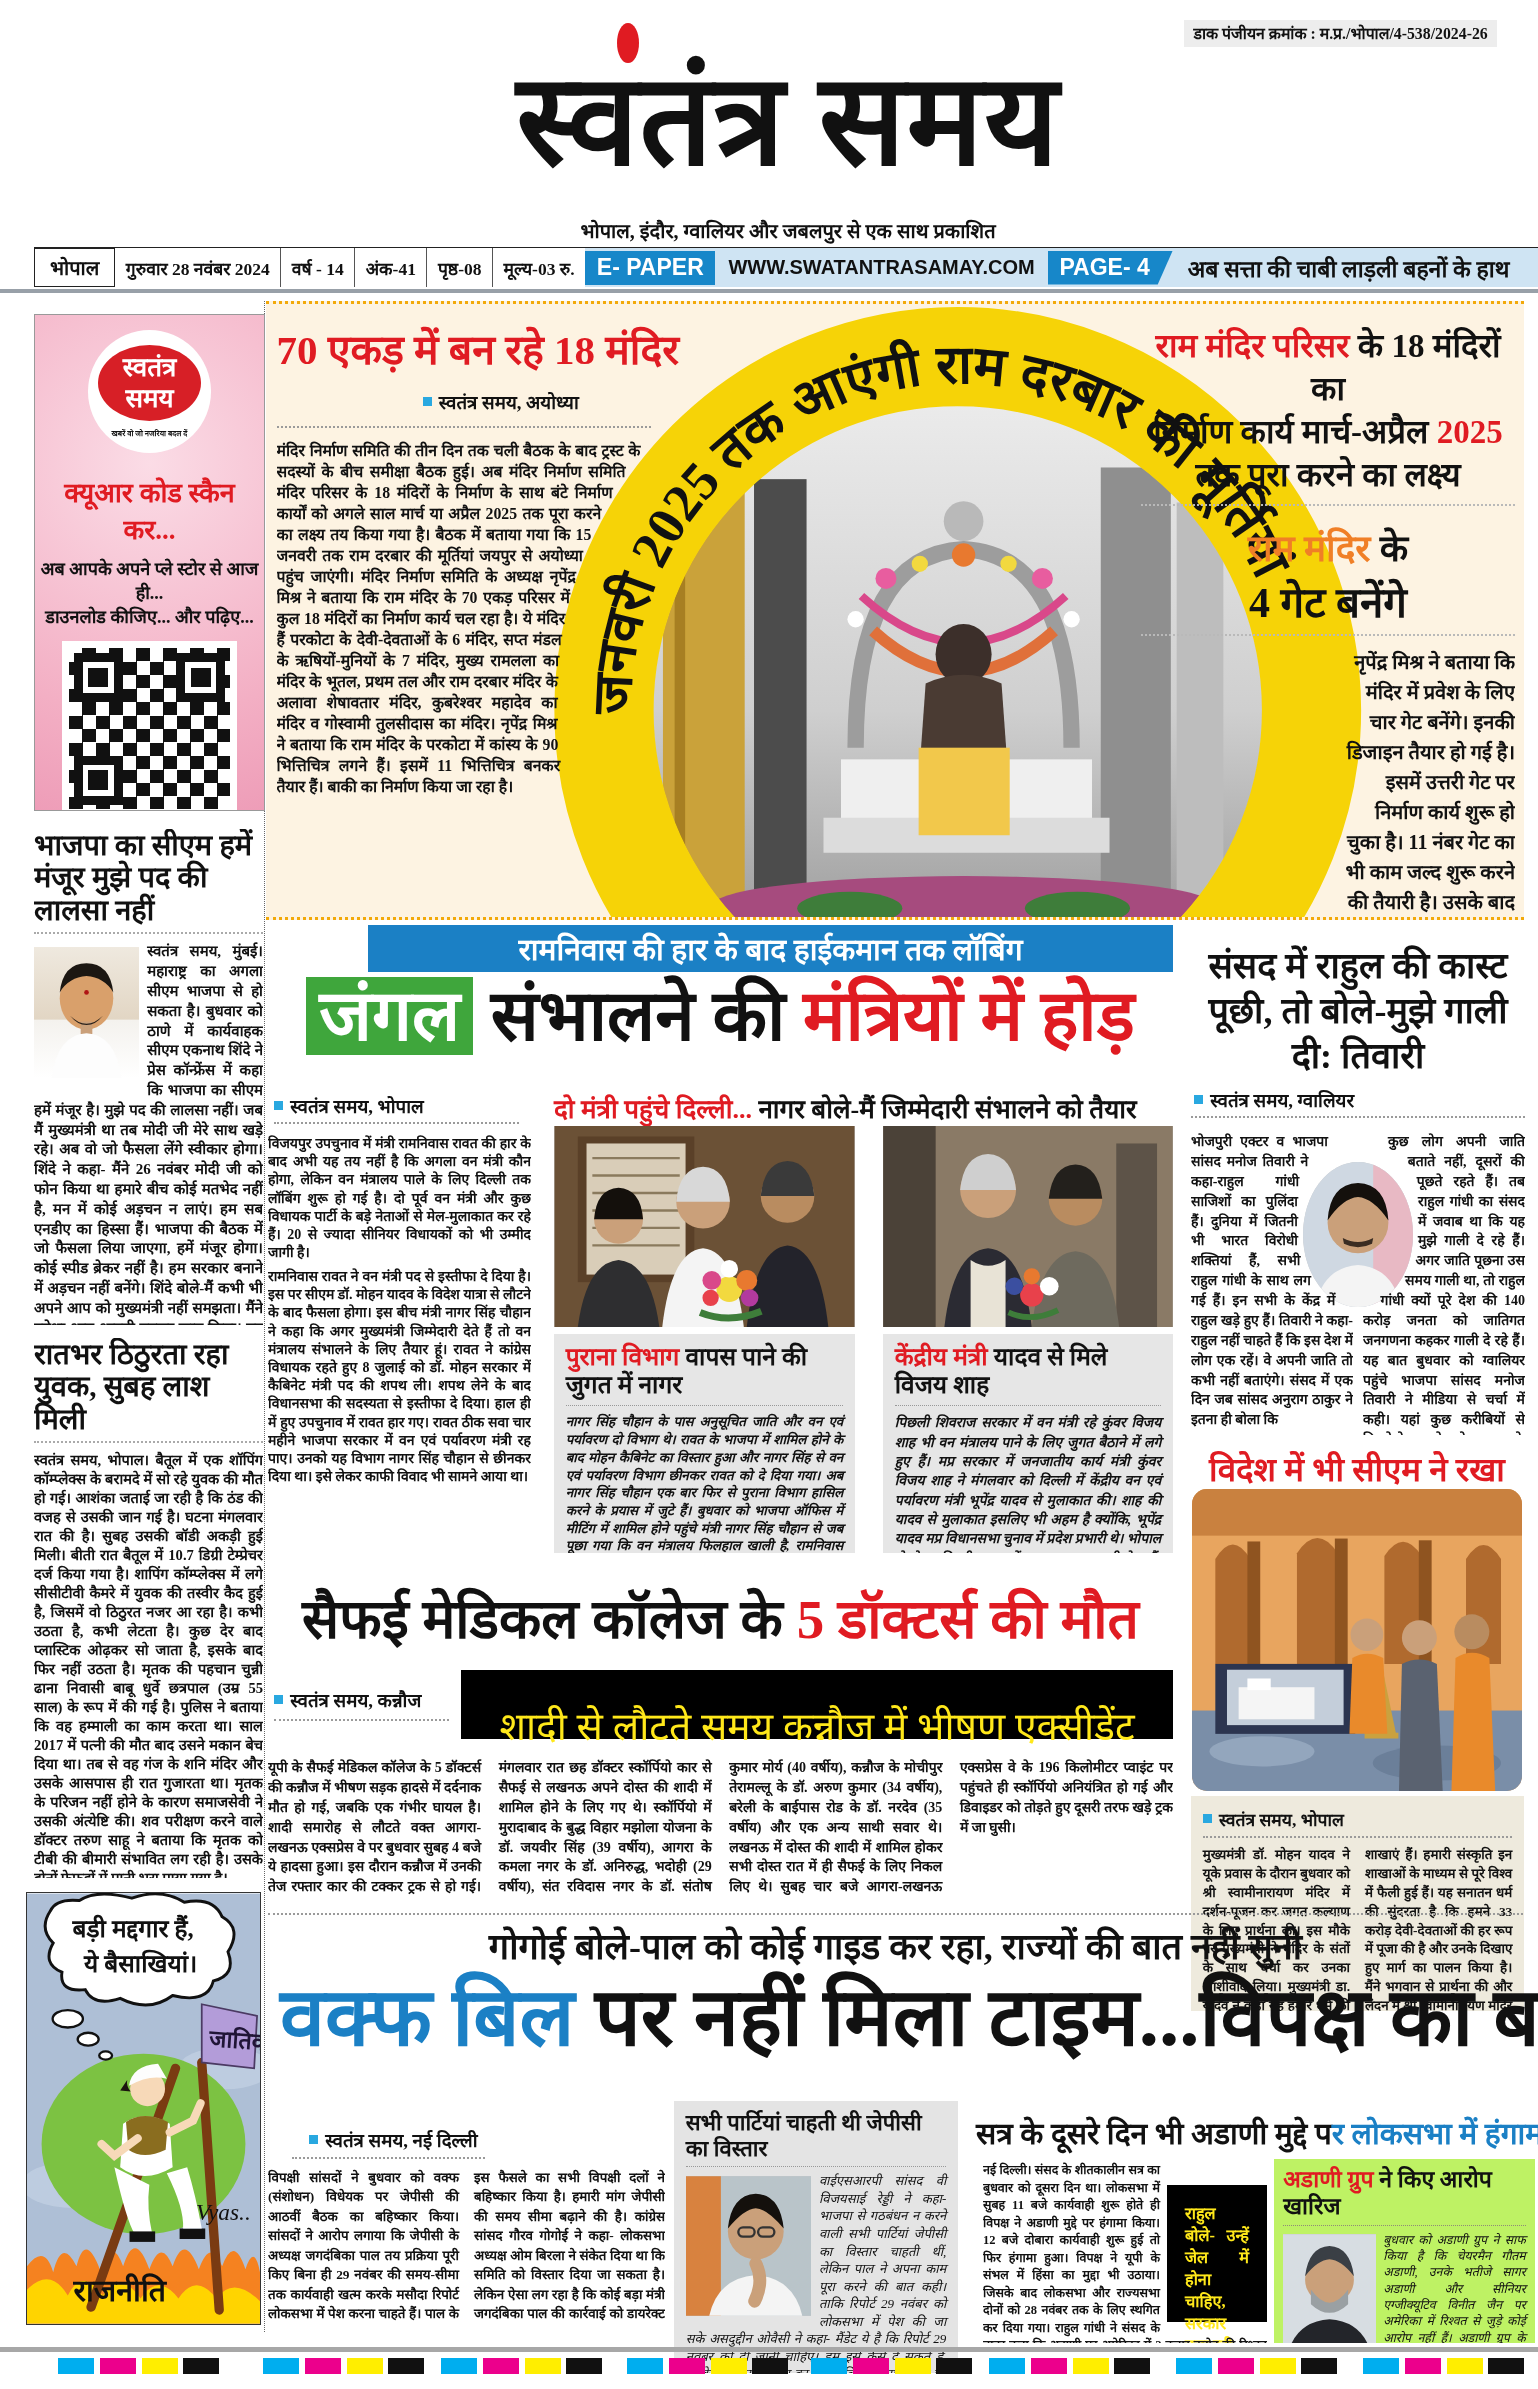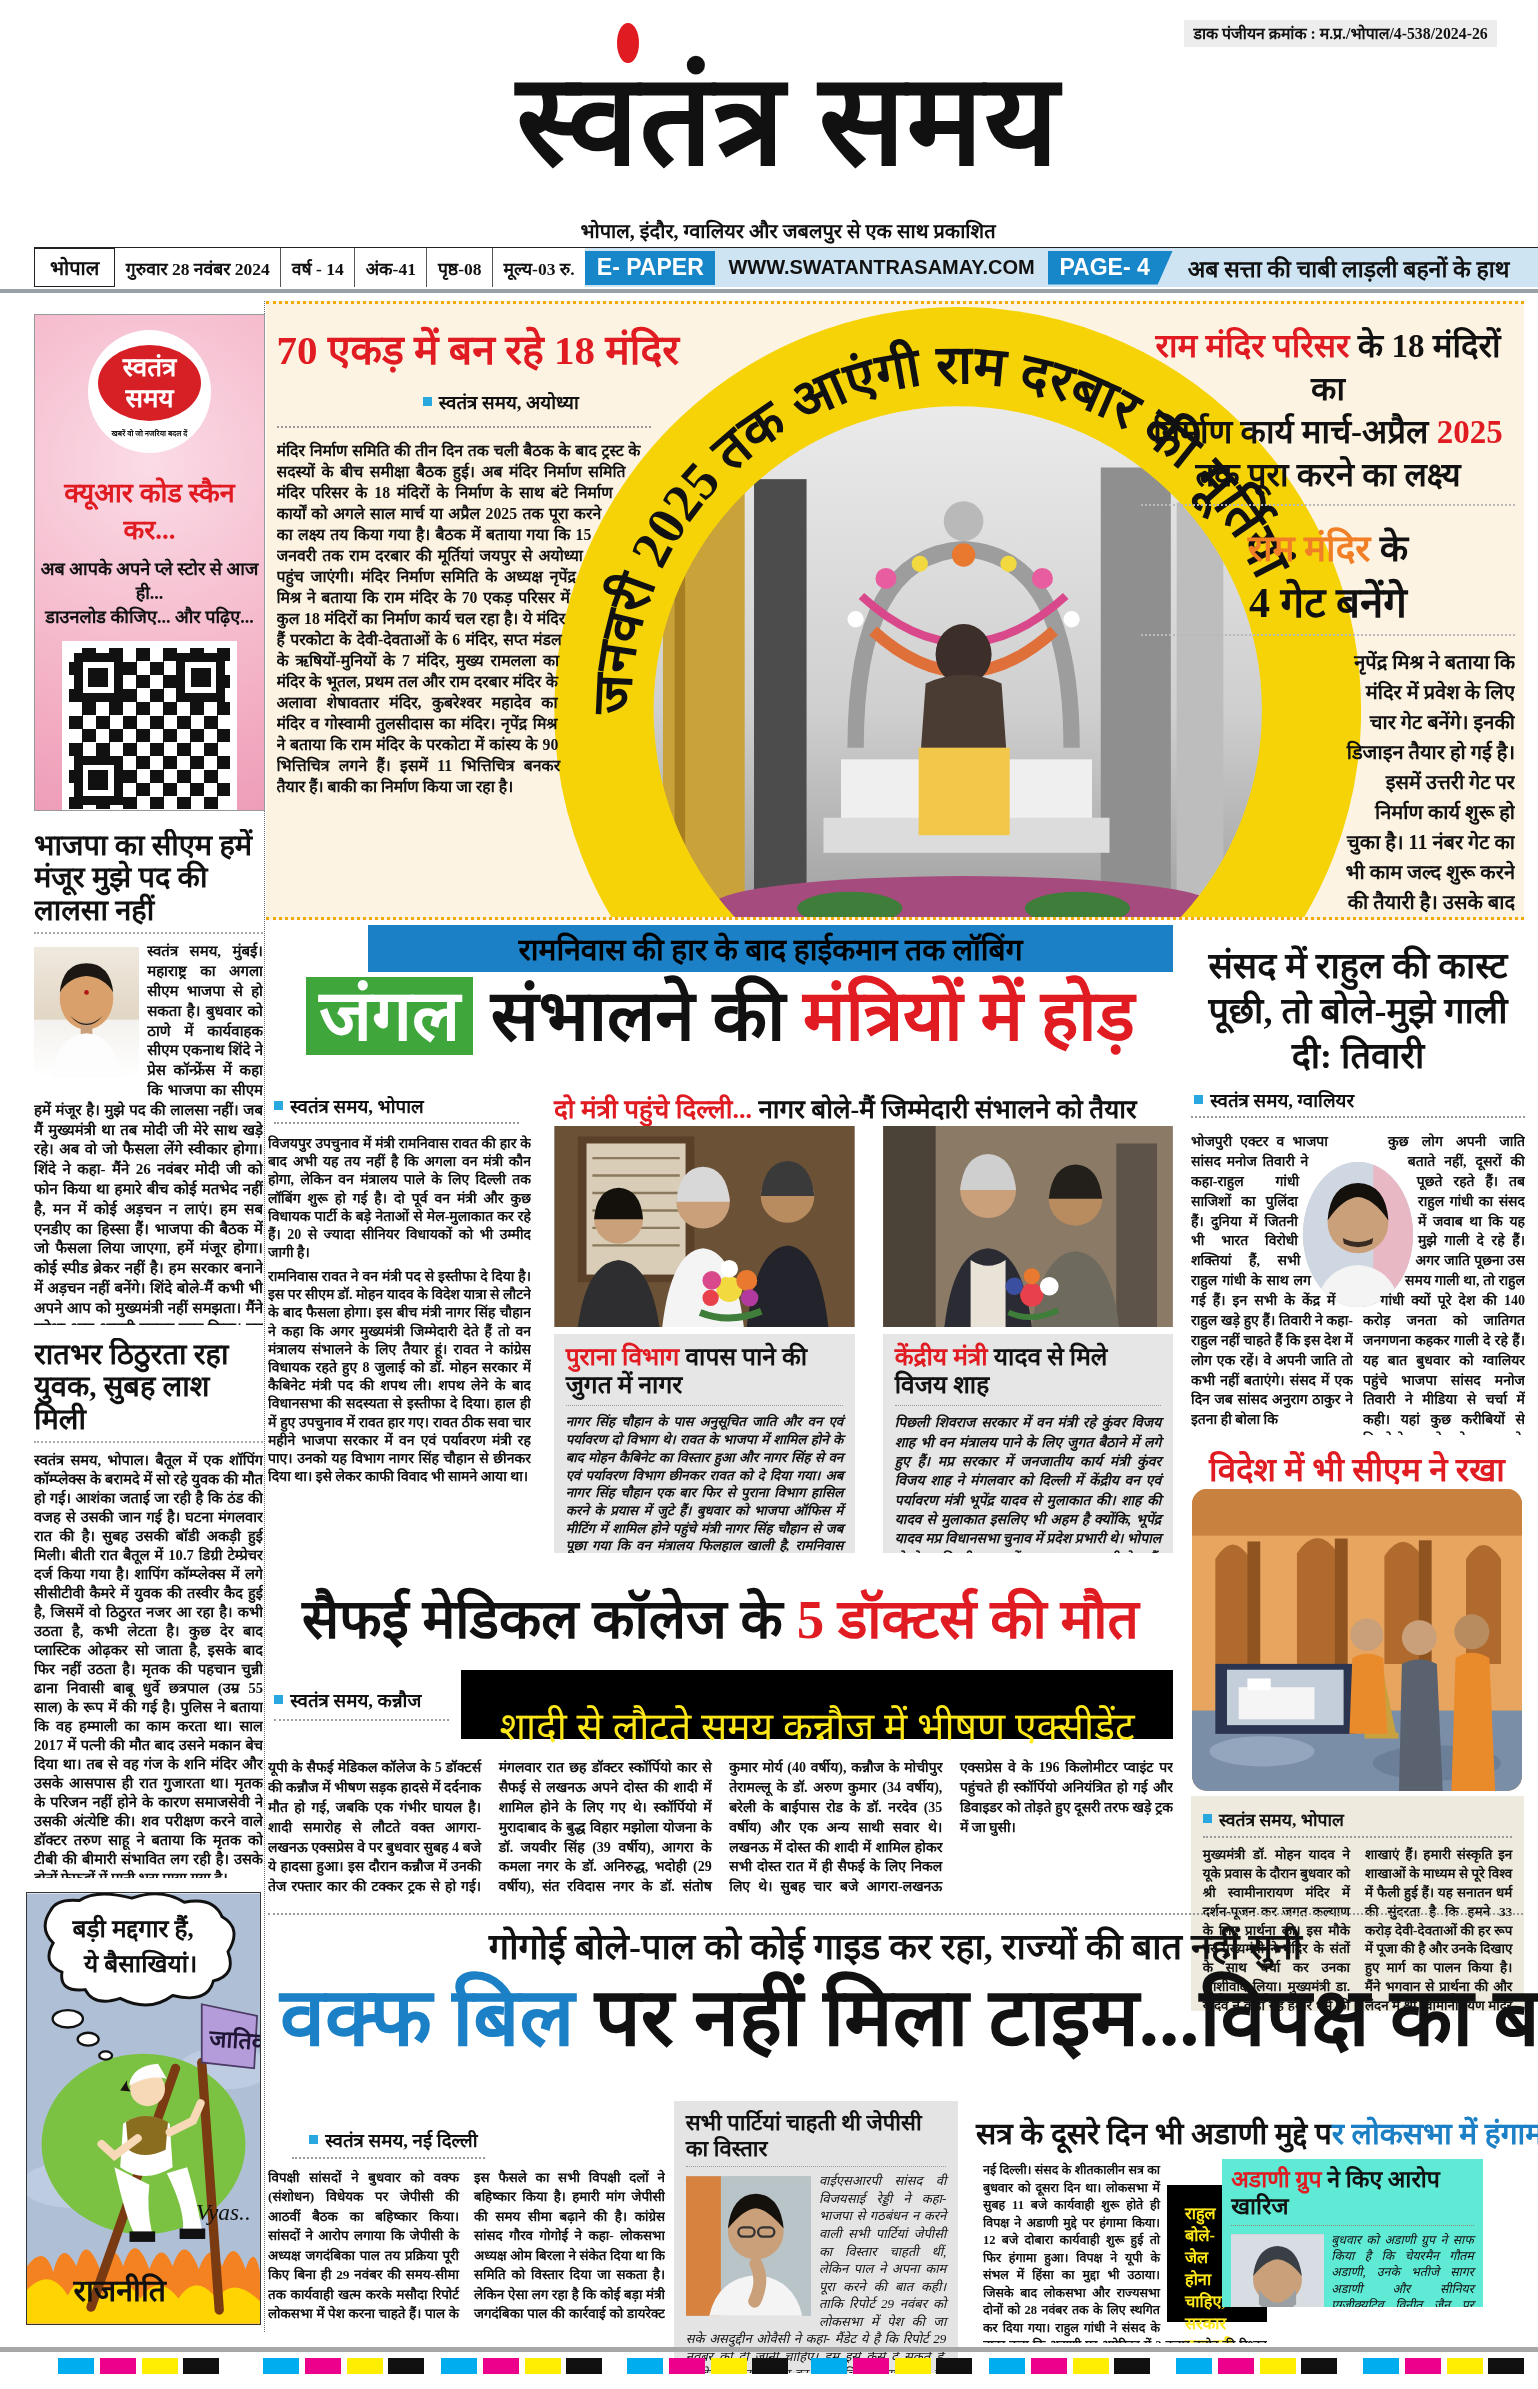--- a/index.html
+++ b/index.html
@@ -225,21 +225,21 @@
         <span style="font-size:42px;">4 गेट बनेंगे</span>
       </div>
       <div class="bodytxt jt ovh" style="margin-top:10.5px;font-size:20px;line-height:1.5;height:327px;text-align:right;">
         <span class="shapeL" style="width:204px;height:327px;shape-outside:circle(409px at -198px 140px);"></span>
         <span>नृपेंद्र मिश्र ने बताया कि मंदिर में प्रवेश के लिए चार गेट बनेंगे। इनकी डिजाइन तैयार हो गई है। इसमें उत्तरी गेट पर निर्माण कार्य शुरू हो चुका है। 11 नंबर गेट का भी काम जल्द शुरू करने की तैयारी है। उसके बाद गेट नंबर 3 और गेट नंबर 10 बनाए जाएंगे। जून 2025 तक चारों गेट का निर्माण पूरा कर लिया जाएगा।</span>
       </div>
     </div>
   </div>
 
   <div class="abs" style="left:368px;top:925px;width:805px;height:47px;background:#1b80c5;display:flex;align-items:center;justify-content:center;">
-    <span style="color:#000000;font-weight:900;font-size:30px;">रामनिवास की हार के बाद हाईकमान तक लॉबिंग</span>
+    <span style="color:#ffffff;font-weight:900;font-size:30px;">रामनिवास की हार के बाद हाईकमान तक लॉबिंग</span>
   </div>
 
   <div class="abs ctr" style="left:268px;top:979px;width:905px;font-weight:900;font-size:71px;line-height:1.05;">
     <span style="background:#3fa63c;color:#fff;padding:0 13px;">जंगल</span><span> संभालने की </span><span class="red">मंत्रियों में होड़</span>
   </div>
 
   <div class="abs bl" style="left:274px;top:1093px;width:257px;">
     <span class="sq"></span>
       <span>स्वतंत्र समय, भोपाल</span>
   </div>
@@ -445,21 +445,21 @@
     <span>सत्र के दूसरे दिन भी अडाणी मुद्दे प</span><span class="blue">र लोकसभा में हंगामा</span>
   </div>
 
   <div class="abs bodytxt jt ovh" style="left:983px;top:2162px;width:284px;height:181px;font-size:12.5px;line-height:1.4;">
     <span class="shapeR" style="width:100px;height:137px;margin:23px 0 4.7px 7px;background:#000;color:#ffe81a;
                  font-weight:800;font-size:16.3px;line-height:1.35;padding:18px;box-sizing:border-box;display:block;">राहुल बोले- उन्हें जेल में होना चाहिए, सरकार बचा रही</span>
     <b>नई दिल्ली।</b>
     <span>संसद के शीतकालीन सत्र का बुधवार को दूसरा दिन था। लोकसभा में सुबह 11 बजे कार्यवाही शुरू होते ही विपक्ष ने अडाणी मुद्दे पर हंगामा किया। 12 बजे दोबारा कार्यवाही शुरू हुई तो फिर हंगामा हुआ। विपक्ष ने यूपी के संभल में हिंसा का मुद्दा भी उठाया। जिसके बाद लोकसभा और राज्यसभा दोनों को 28 नवंबर तक के लिए स्थगित कर दिया गया। राहुल गांधी ने संसद के बाहर कहा कि अडाणी पर अमेरिका में 2 हजार करोड़ की रिश्वत देने का आरोप है। उन्हें जेल में होना चाहिए। मोदी सरकार उन्हें बचा रही है। दरअसल, 21 नवंबर को यूनाइटेड स्टेट्स अटॉर्नी ऑफिस की ओर से कहा गया था कि अडाणी ने भारत में सोलर एनर्जी से जुड़ा कॉन्ट्रैक्ट हासिल करने के लिए भारतीय अधिकारियों को 265 मिलियन डॉलर (करीब 2200 करोड़ रुपए) की रिश्वत दी या देने की योजना बना रहे थे।</span>
   </div>
 
-  <div class="abs ovh" style="left:1222px;top:2159px;width:261px;height:148px;background:#5eead4;padding:8.2px 9.3px;box-sizing:border-box;">
+  <div class="abs ovh" style="left:1274px;top:2159px;width:261px;height:184px;background:#bef264;padding:8.2px 9.3px;box-sizing:border-box;">
     <div class="boxtitle" style="font-size:23px;border-bottom:1.8px dotted #8f8b78;padding-bottom:4.7px;">
       <span class="red">अडाणी ग्रुप</span><span> ने किए आरोप खारिज</span>
     </div>
     <div class="ital jt" style="margin-top:5.8px;font-size:12.3px;line-height:1.33;">
       <span class="shapeL photo" style="width:93px;height:117px;margin:2.3px 7px 2.3px 0;display:block;overflow:hidden;">
         <svg width="93" height="117" viewBox="0 0 160 200">
           <rect width="160" height="200" fill="#d7dde2"></rect>
           <circle cx="80" cy="78" r="42" fill="#caa07a"></circle>
           <path d="M38 72 Q44 22 80 20 Q116 22 122 72 Q100 44 80 43 Q60 44 38 72Z" fill="#3a3f45"></path>
           <path d="M48 95 Q80 140 112 95 L112 120 Q80 150 48 120Z" fill="#9aa0a3"></path>

